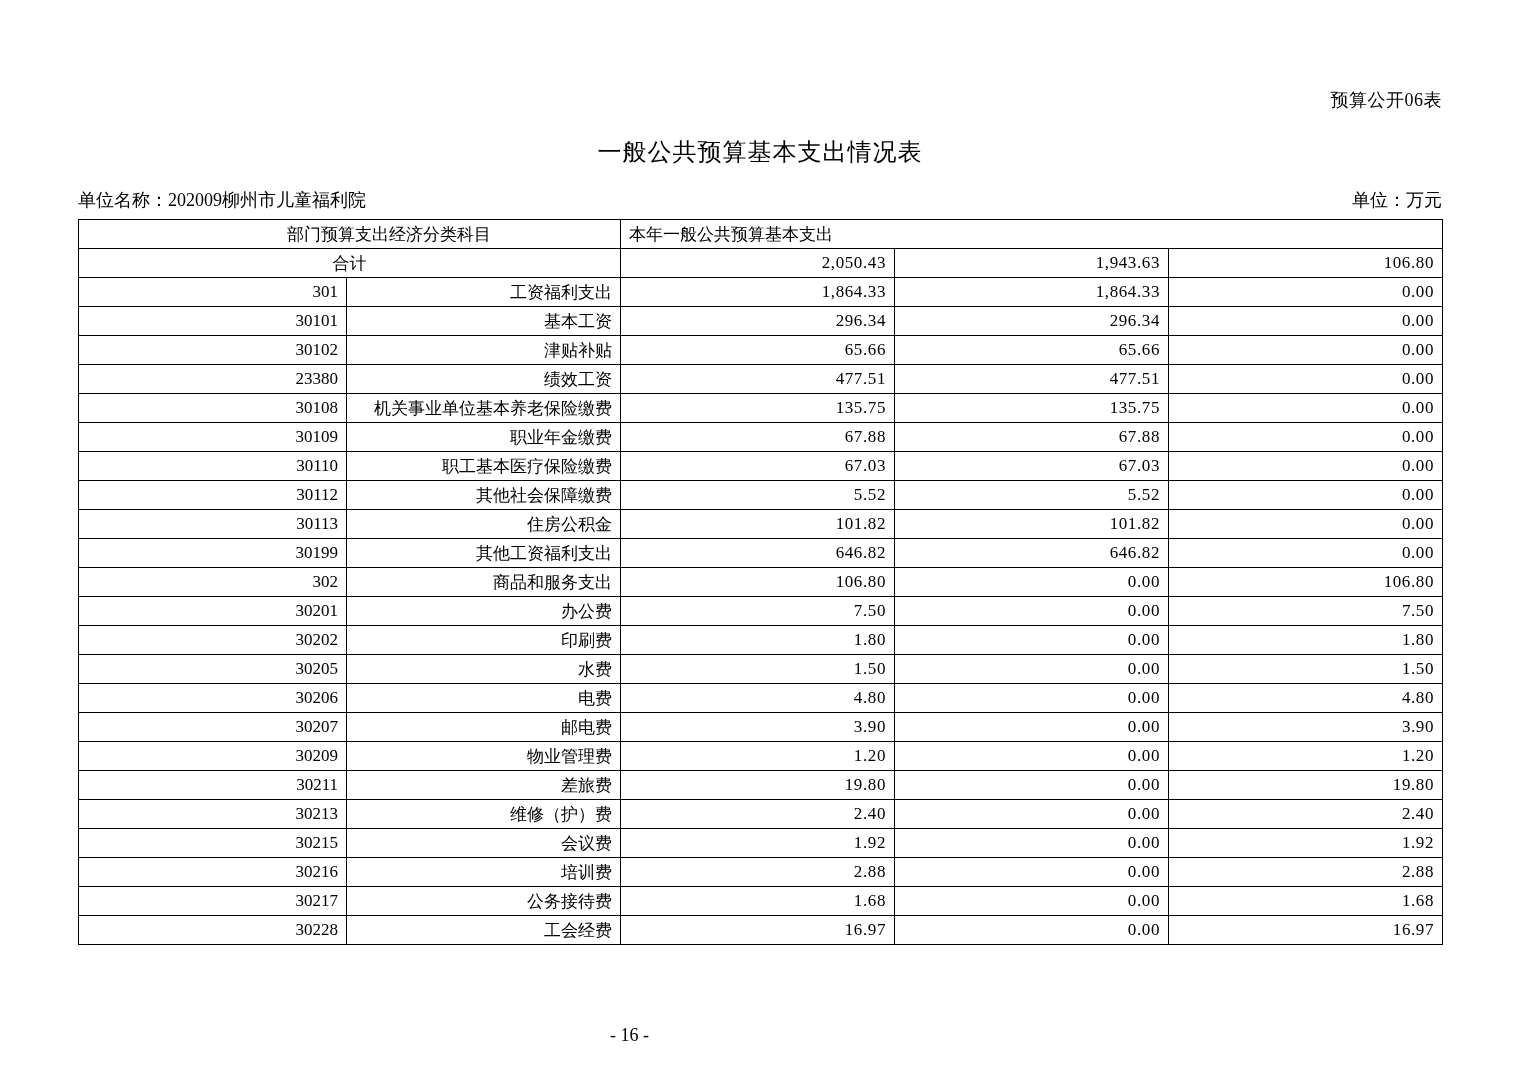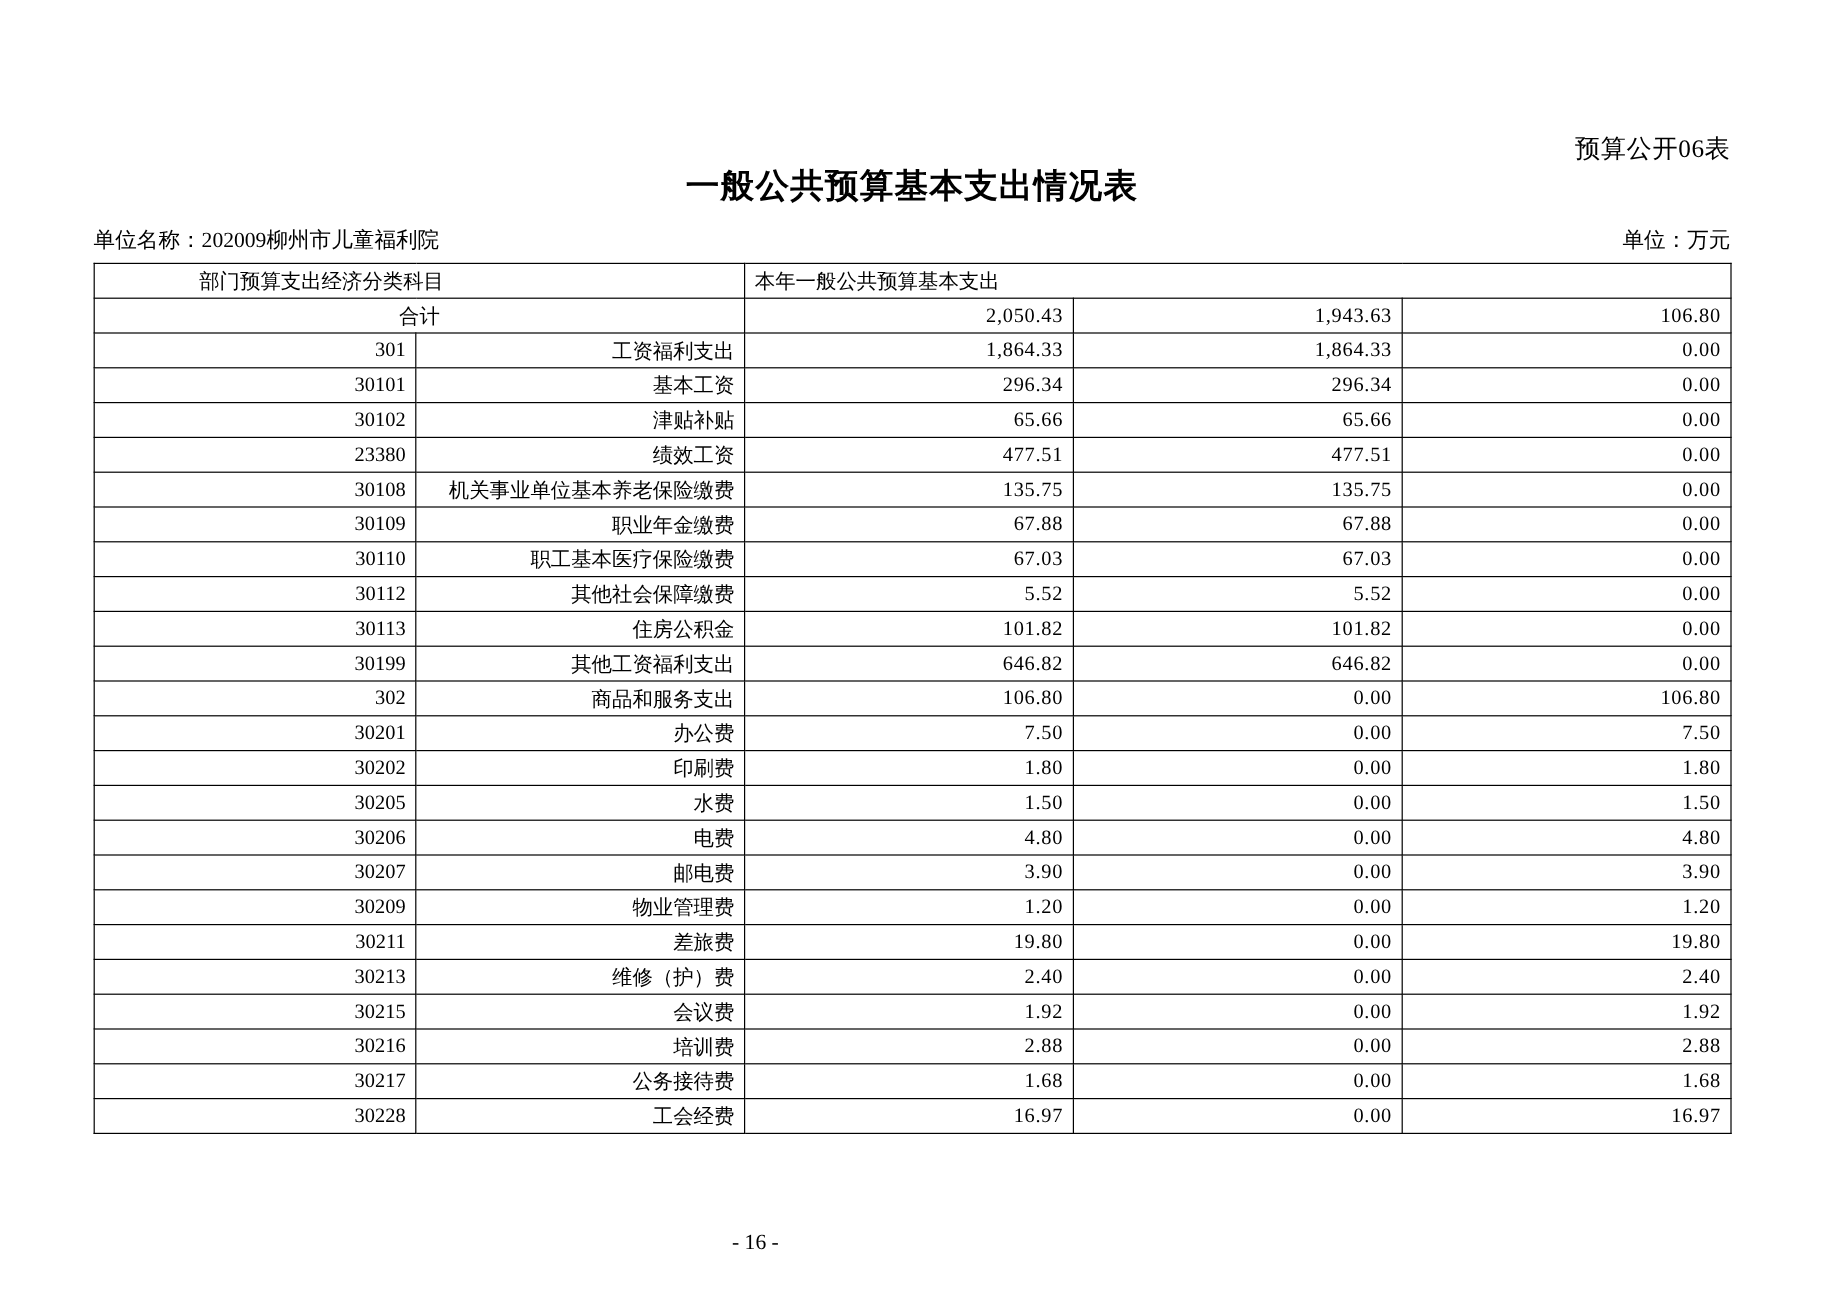--- a/index.html
+++ b/index.html
@@ -18,32 +18,31 @@
   .page {
     position: relative;
     width: 1520px;
     height: 1074px;
     box-sizing: border-box;
   }
   .header-right {
     position: absolute;
     top: 88px;
     right: 78px;
-    font-size: 21px;
+    font-size: 18px;
     letter-spacing: 0.5px;
-    margin-top: 22px;
   }
   .doc-title {
     position: absolute;
     top: 136px;
     left: 0;
     width: 1520px;
     text-align: center;
-    font-size: 28px;
-    font-weight: bold;
+    font-size: 24px;
+    font-weight: normal;
     letter-spacing: 1px;
   }
   .subline {
     position: absolute;
     top: 188px;
     left: 78px;
     width: 1364px;
     height: 24px;
     font-size: 18px;
   }
@@ -77,21 +76,21 @@
     overflow: hidden;
     white-space: nowrap;
   }
   th.group {
     text-align: left;
     font-weight: bold;
     font-size: 18px;
     height: 31px;
   }
   th.group.left-group {
-    text-align: left;
+    text-align: center;
     padding-left: 87px;
   }
   th.sub {
     text-align: center;
     font-weight: bold;
     font-size: 18px;
     height: 31px;
   }
   td.code {
     text-align: right;

